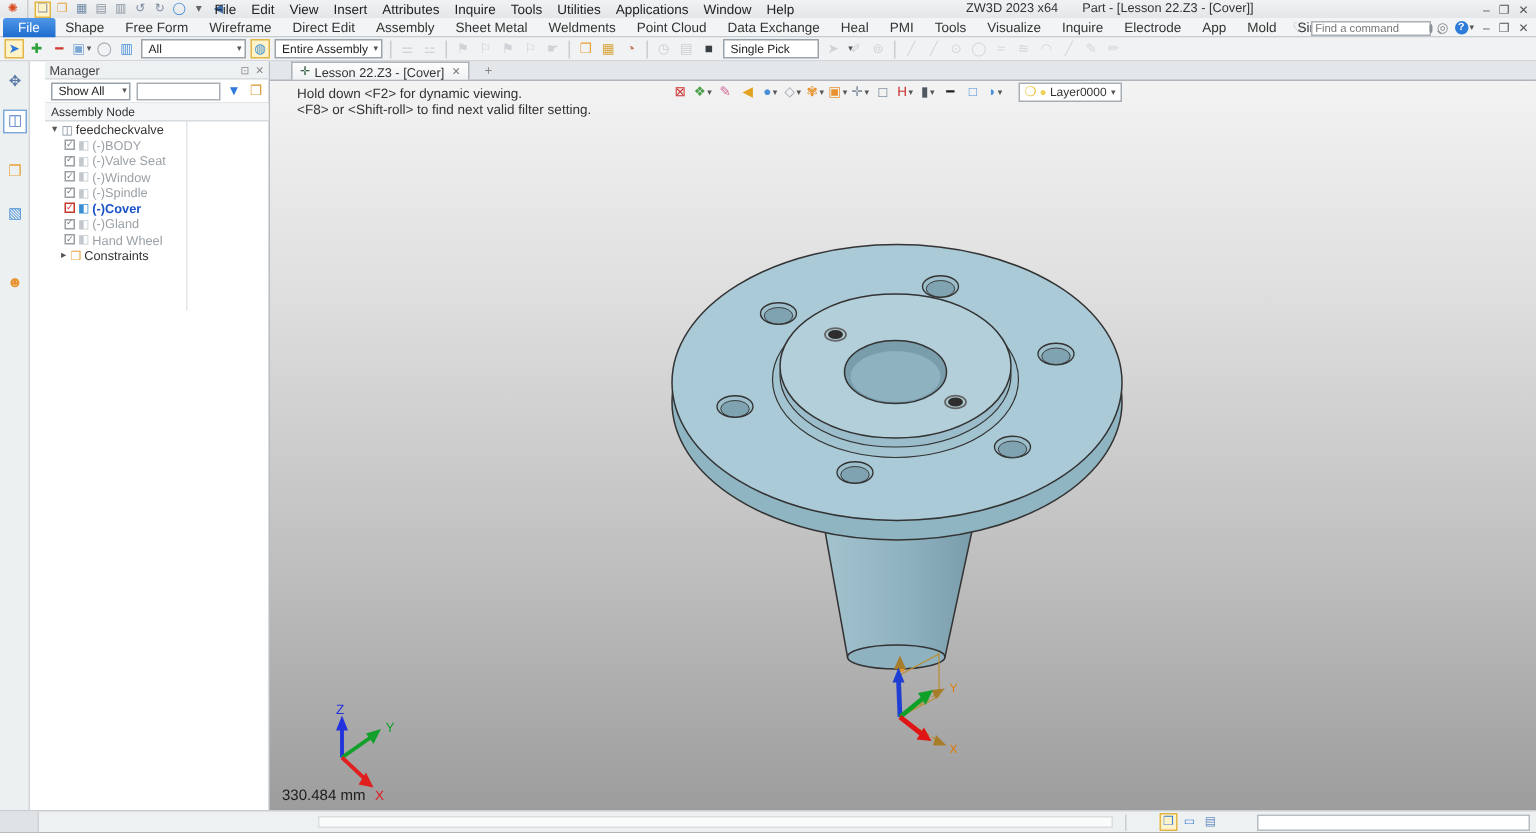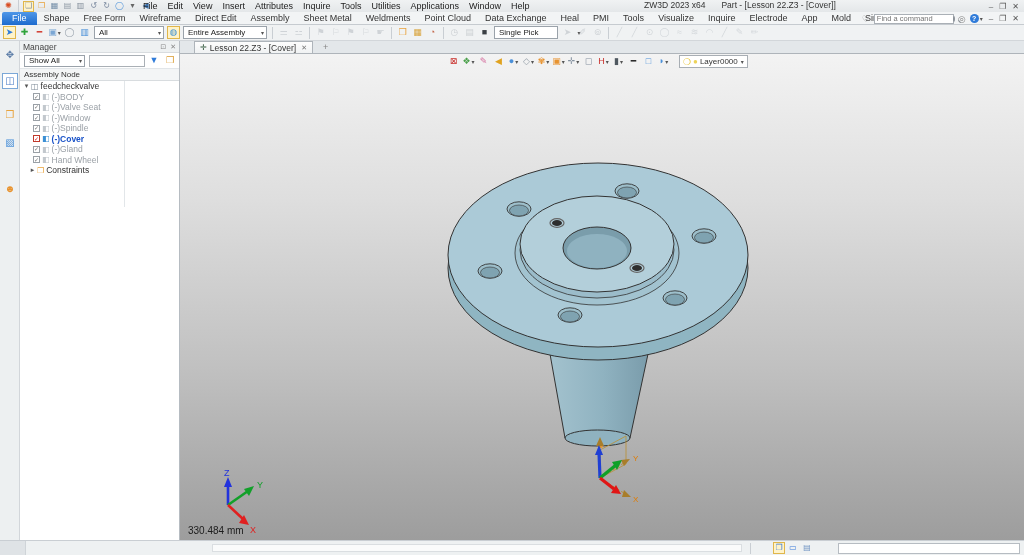--- a/index.html
+++ b/index.html
@@ -54,21 +54,21 @@
     padding:0 2px 0 4px;margin:0 2px;white-space:nowrap;}
   .combo .ccaret{font-size:6px;color:#555;margin-left:3px;}
   .mini-caret{font-size:6px;color:#555;margin-left:1px;}
   
   .sidestrip{position:absolute;left:0;top:41px;width:20px;height:499px;
     background:#edf0f1;border-right:1px solid #d2d6da;}
   .sidestrip .icon{position:absolute;left:1px;width:16px;height:16px;font-size:10px;}
   .sidestrip .icon.active{background:#fff;border-color:#7aa7d7;}
   
   .manager{position:absolute;left:20px;top:41px;width:160px;height:499px;background:#fff;
-    border-right:1px solid #b6bcc2;}
+    border-right:1px solid #b6bcc2;padding-left:10px;}
   .mgr-head{height:12px;background:#eef1f2;display:flex;align-items:center;padding:0 3px;
     font-size:8.5px;color:#444;border-bottom:1px solid #d8dcdf;}
   .mgr-head .sp{flex:1;}
   .mgr-head .hic{font-size:7px;color:#888;margin-left:4px;}
   .mgr-filter{height:16px;display:flex;align-items:center;padding:1px 2px;gap:2px;
     border-bottom:1px solid #e2e6e9;}
   .mgr-filter .combo{width:66px;height:12px;}
   .mgr-search{width:56px;height:12px;border:1px solid #aab0b6;font-size:8px;padding:0 2px;
     font-family:"Liberation Sans","DejaVu Sans",sans-serif;}
   .mgr-filter .icon{width:13px;height:13px;}
@@ -248,21 +248,21 @@
       <span class="icon">
         <span style="color: rgb(74, 144, 217);">▥</span>
       </span>
       <span class="combo" style="width: 70px;">
         <span>All</span>
         <span class="ccaret">▾</span>
       </span>
       <span class="icon active">
         <span style="color: rgb(58, 143, 212);">◍</span>
       </span>
-      <span class="combo" style="width: 84px;">
+      <span class="combo" style="width: 72px;">
         <span>Entire Assembly</span>
         <span class="ccaret">▾</span>
       </span>
       <span class="tb-sep"></span>
       <span class="icon disabled">
         <span style="color: rgb(176, 182, 188);">⚌</span>
       </span>
       <span class="icon disabled">
         <span style="color: rgb(176, 182, 188);">⚍</span>
       </span>
@@ -450,20 +450,24 @@
   <div class="docktab">
     <div class="dtab">
       <span class="ticon">✛</span>
       <span>Lesson 22.Z3 - [Cover]</span>
       <span class="tclose">✕</span>
     </div>
     <div class="ghosttab">+</div>
   </div>
 
   <div class="canvas">
+    <div class="hint">
+      <div>Hold down &lt;F2&gt; for dynamic viewing.</div>
+      <div>&lt;F8&gt; or &lt;Shift-roll&gt; to find next valid filter setting.</div>
+    </div>
     <div class="da-toolbar">
       <span style="display:inline-flex">
           <span class="icon">
             <span style="color: rgb(201, 48, 44);">⊠</span>
           </span>
           <span class="icon">
             <span style="color: rgb(75, 160, 75);">❖</span>
             <span class="mini-caret">▾</span>
           </span>
           <span class="icon">

